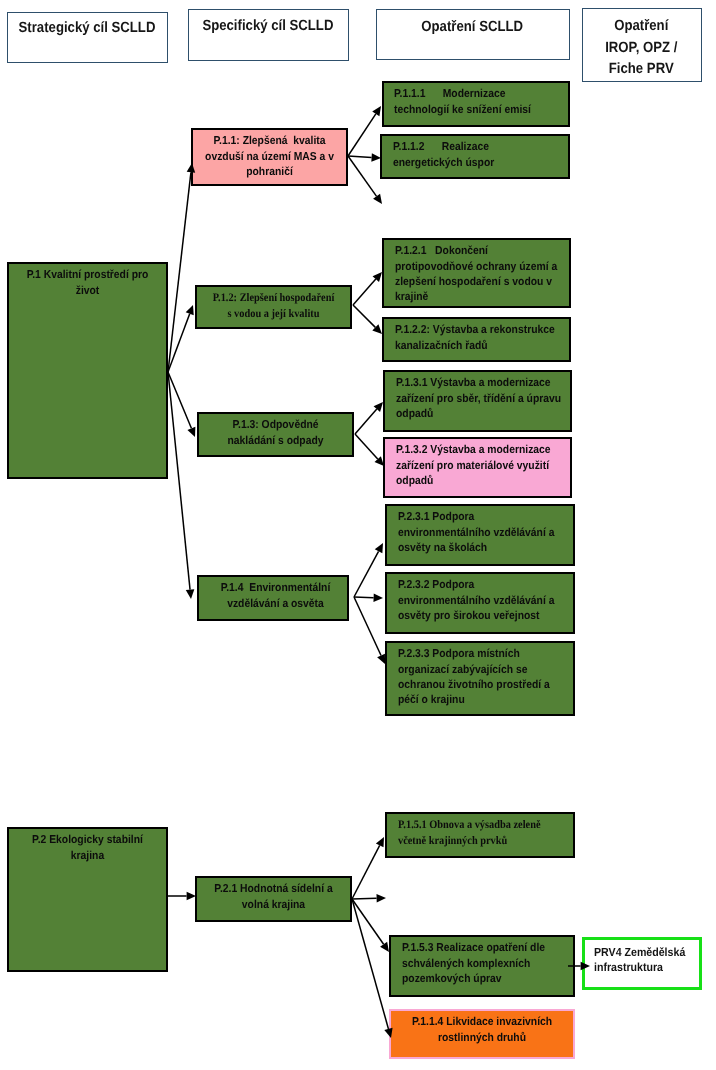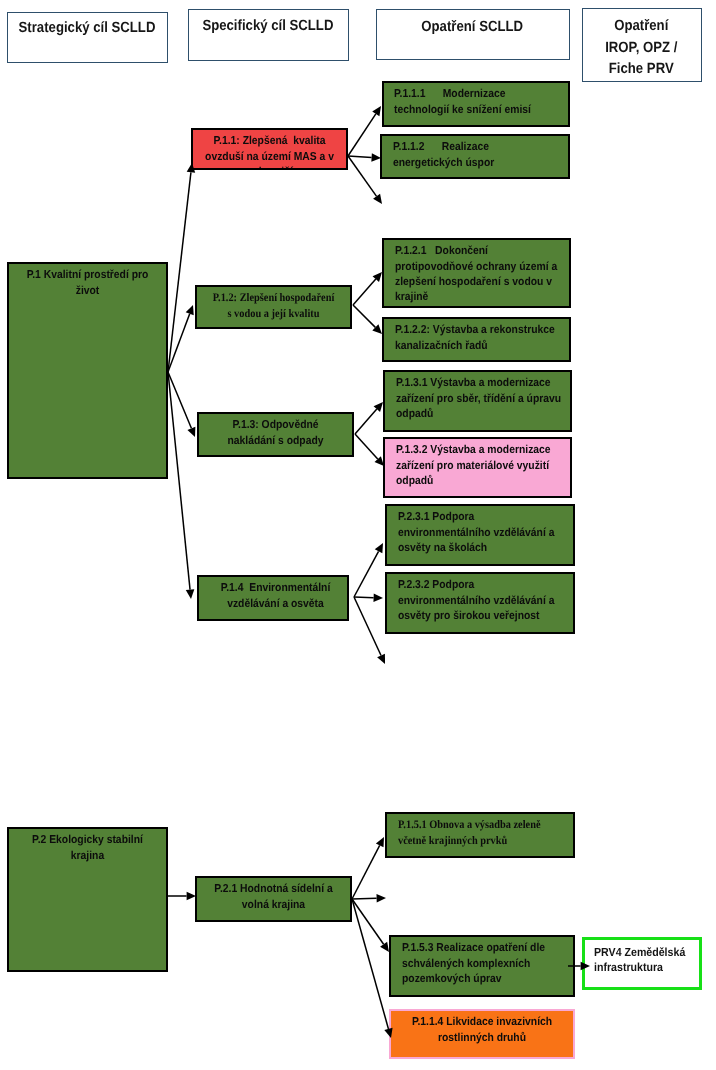--- a/index.html
+++ b/index.html
@@ -36,21 +36,21 @@
   </div>
   <div class="hdr" style="left:376.3px;top:9.3px;width:193.4px;height:51.2px;border:1.5px solid #2e4f6b;">
     <div class="t" style="top:6.5px;width:213.93px;line-height:20.3px;"><span>Opatření SCLLD</span></div>
   </div>
   <div class="hdr" style="left:582.2px;top:8.2px;width:119.5px;height:73.8px;border:1.5px solid #2e4f6b;">
     <div class="t" style="top:7.2px;width:130.90px;line-height:21.5px;"><span>Opatření</span><br><span>IROP, OPZ /</span><br><span>Fiche PRV</span></div>
   </div>
   <div class="gbox" style="left:7px;top:262px;width:161px;height:217px;background:#538136;border:2px solid #000000;">
     <div class="t" style="left:5px;top:4.3px;width:163.33px;text-align:center;"><span>P.1 Kvalitní prostředí pro</span><br><span>život</span></div>
   </div>
-  <div class="gbox" style="left:191px;top:128px;width:157px;height:42px;background:#ef4444;border:2px solid #000000;">
+  <div class="gbox" style="left:191px;top:128px;width:157px;height:58px;background:#fca5a5;border:2px solid #000000;">
     <div class="t" style="left:5px;top:4.3px;width:158.89px;text-align:center;"><span>P.1.1: Zlepšená  kvalita</span><br><span>ovzduší na území MAS a v</span><br><span>pohraničí</span></div>
   </div>
   <div class="gbox" style="left:195px;top:285px;width:157px;height:44px;background:#538136;border:2px solid #000000;font-family:Liberation Serif, serif;">
     <div class="t" style="left:5px;top:4.3px;width:158.89px;text-align:center;"><span>P.1.2: Zlepšení hospodaření</span><br><span>s vodou a její kvalitu</span></div>
   </div>
   <div class="gbox" style="left:197px;top:412px;width:157px;height:45px;background:#538136;border:2px solid #000000;">
     <div class="t" style="left:5px;top:4.3px;width:158.89px;text-align:center;"><span>P.1.3: Odpovědné</span><br><span>nakládání s odpady</span></div>
   </div>
   <div class="gbox" style="left:197px;top:575px;width:152px;height:46px;background:#538136;border:2px solid #000000;">
     <div class="t" style="left:5px;top:4.3px;width:158.89px;text-align:center;"><span>P.1.4  Environmentální</span><br><span>vzdělávání a osvěta</span></div>
@@ -71,20 +71,23 @@
     <div class="t" style="left:10.5px;top:4.3px;width:190.56px;text-align:left;"><span>P.1.3.1 Výstavba a modernizace</span><br><span>zařízení pro sběr, třídění a úpravu</span><br><span>odpadů</span></div>
   </div>
   <div class="gbox" style="left:383px;top:437px;width:189px;height:61px;background:#f9a8d4;border:2px solid #000000;">
     <div class="t" style="left:10.5px;top:4.3px;width:190.56px;text-align:left;"><span>P.1.3.2 Výstavba a modernizace</span><br><span>zařízení pro materiálové využití</span><br><span>odpadů</span></div>
   </div>
   <div class="gbox" style="left:385px;top:504px;width:189.6px;height:62px;background:#538136;border:2px solid #000000;">
     <div class="t" style="left:10.5px;top:4.3px;width:191.22px;text-align:left;"><span>P.2.3.1 Podpora</span><br><span>environmentálního vzdělávání a</span><br><span>osvěty na školách</span></div>
   </div>
   <div class="gbox" style="left:385px;top:572px;width:189.6px;height:62px;background:#538136;border:2px solid #000000;">
     <div class="t" style="left:10.5px;top:4.3px;width:191.22px;text-align:left;"><span>P.2.3.2 Podpora</span><br><span>environmentálního vzdělávání a</span><br><span>osvěty pro širokou veřejnost</span></div>
+  </div>
+  <div class="gbox" style="left:385px;top:641px;width:189.6px;height:75px;background:#538136;border:2px solid #000000;">
+    <div class="t" style="left:10.5px;top:4.3px;width:191.22px;text-align:left;"><span>P.2.3.3 Podpora místních</span><br><span>organizací zabývajících se</span><br><span>ochranou životního prostředí a</span><br><span>péčí o krajinu</span></div>
   </div>
   <div class="gbox" style="left:7px;top:827px;width:161px;height:145px;background:#538136;border:2px solid #000000;">
     <div class="t" style="left:5px;top:4.3px;width:163.33px;text-align:center;"><span>P.2 Ekologicky stabilní</span><br><span>krajina</span></div>
   </div>
   <div class="gbox" style="left:195px;top:876px;width:157px;height:46px;background:#538136;border:2px solid #000000;">
     <div class="t" style="left:5px;top:4.3px;width:158.89px;text-align:center;"><span>P.2.1 Hodnotná sídelní a</span><br><span>volná krajina</span></div>
   </div>
   <div class="gbox" style="left:385px;top:812px;width:190px;height:46px;background:#538136;border:2px solid #000000;font-family:Liberation Serif, serif;">
     <div class="t" style="left:10.5px;top:4.3px;width:191.67px;text-align:left;"><span>P.1.5.1 Obnova a výsadba zeleně</span><br><span>včetně krajinných prvků</span></div>
   </div>

